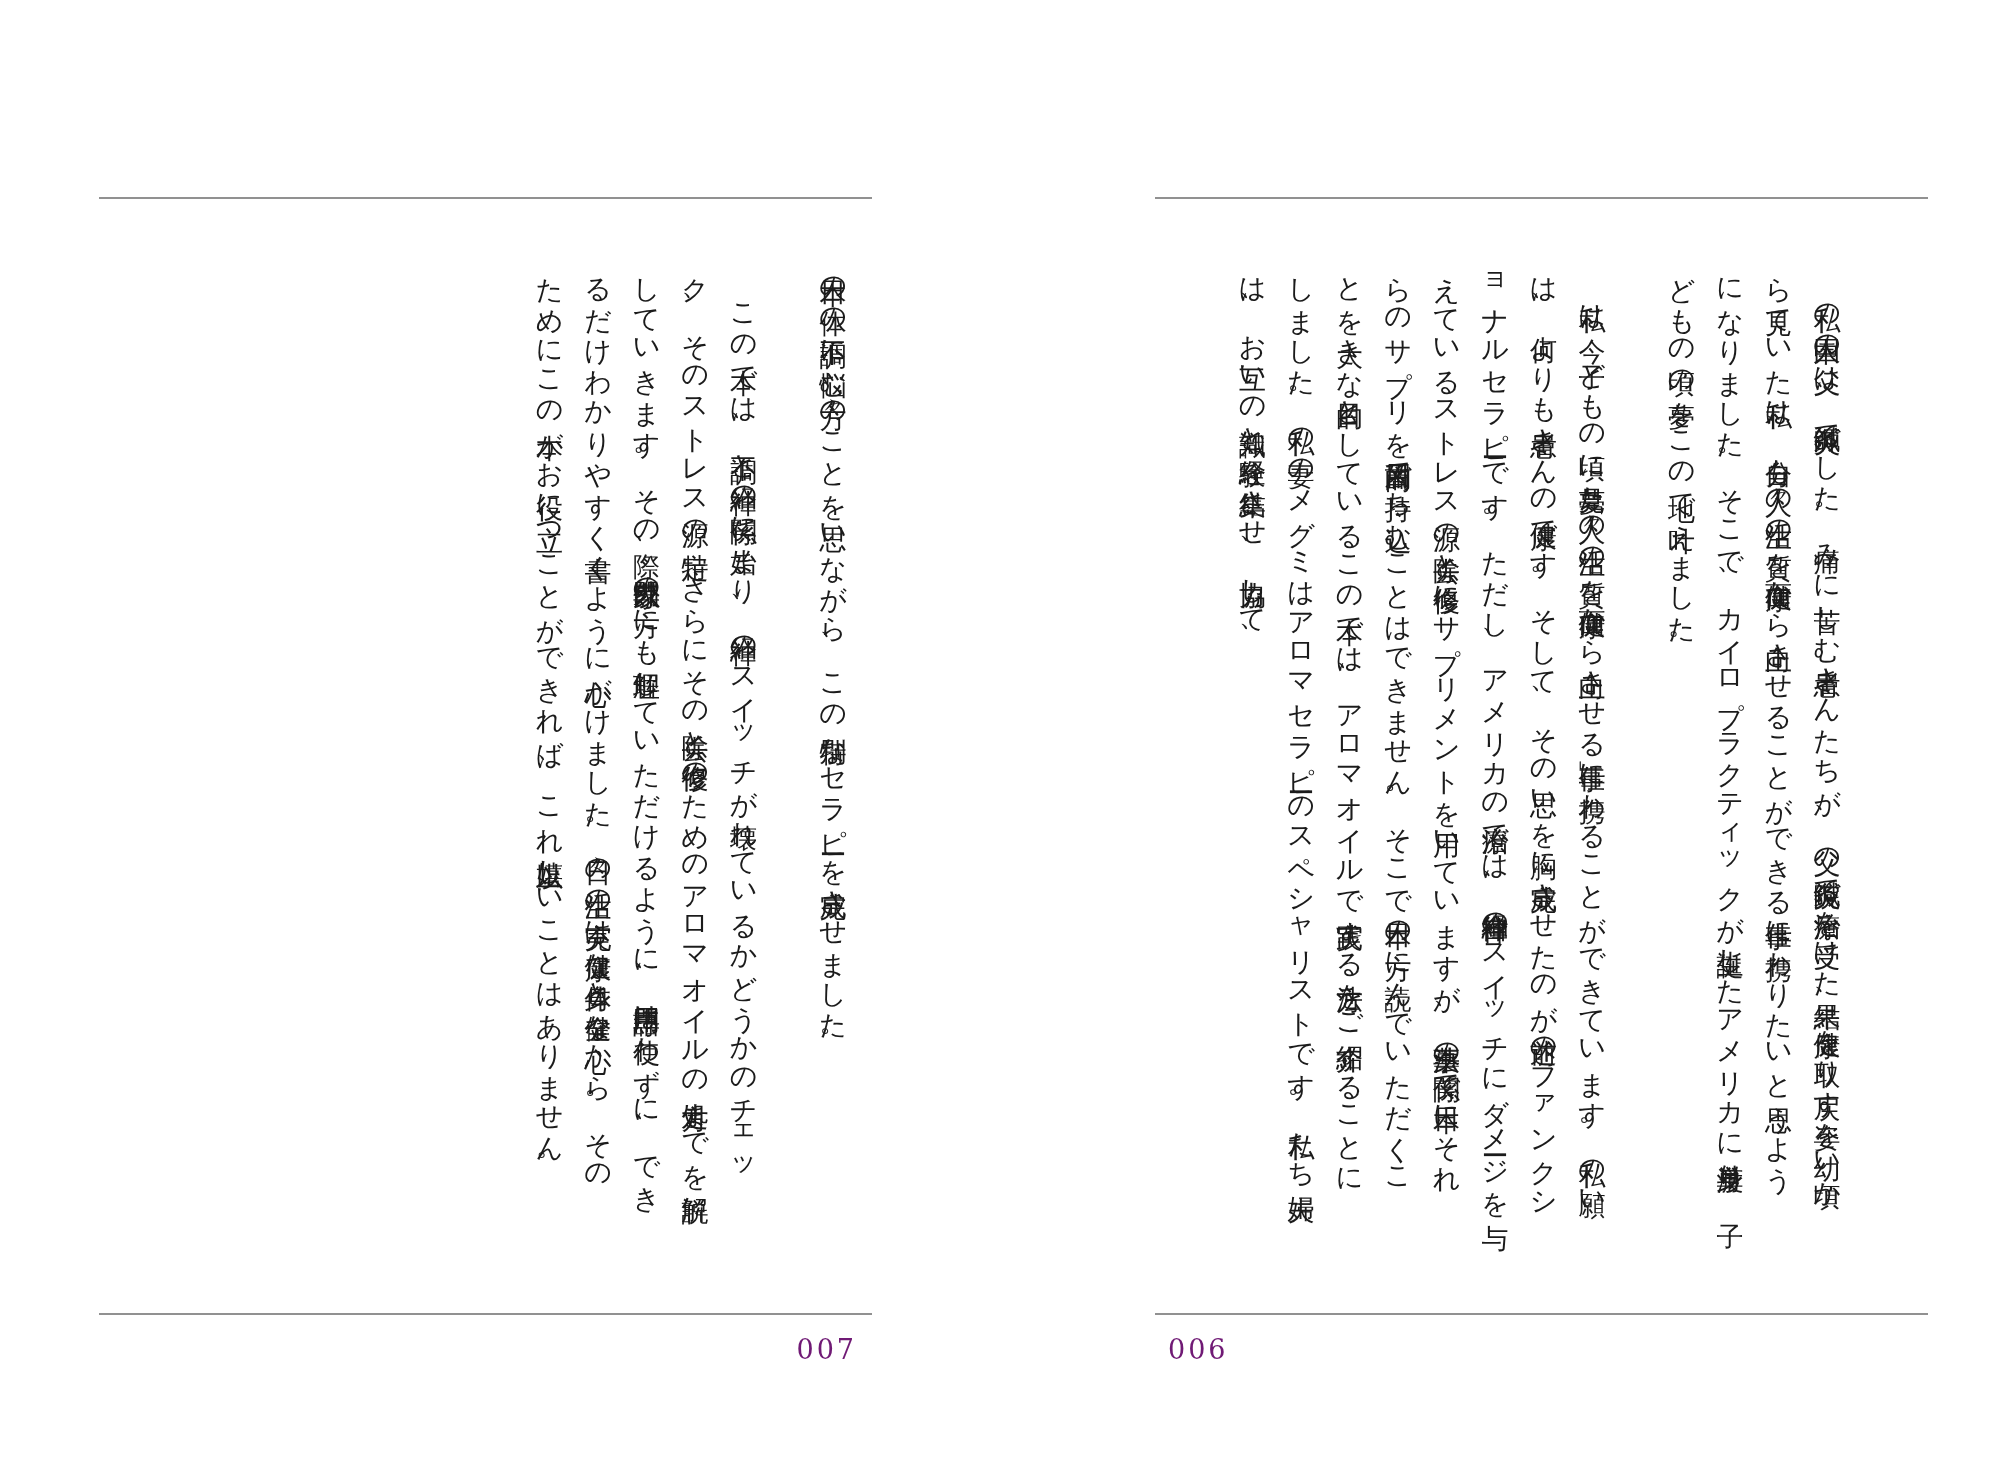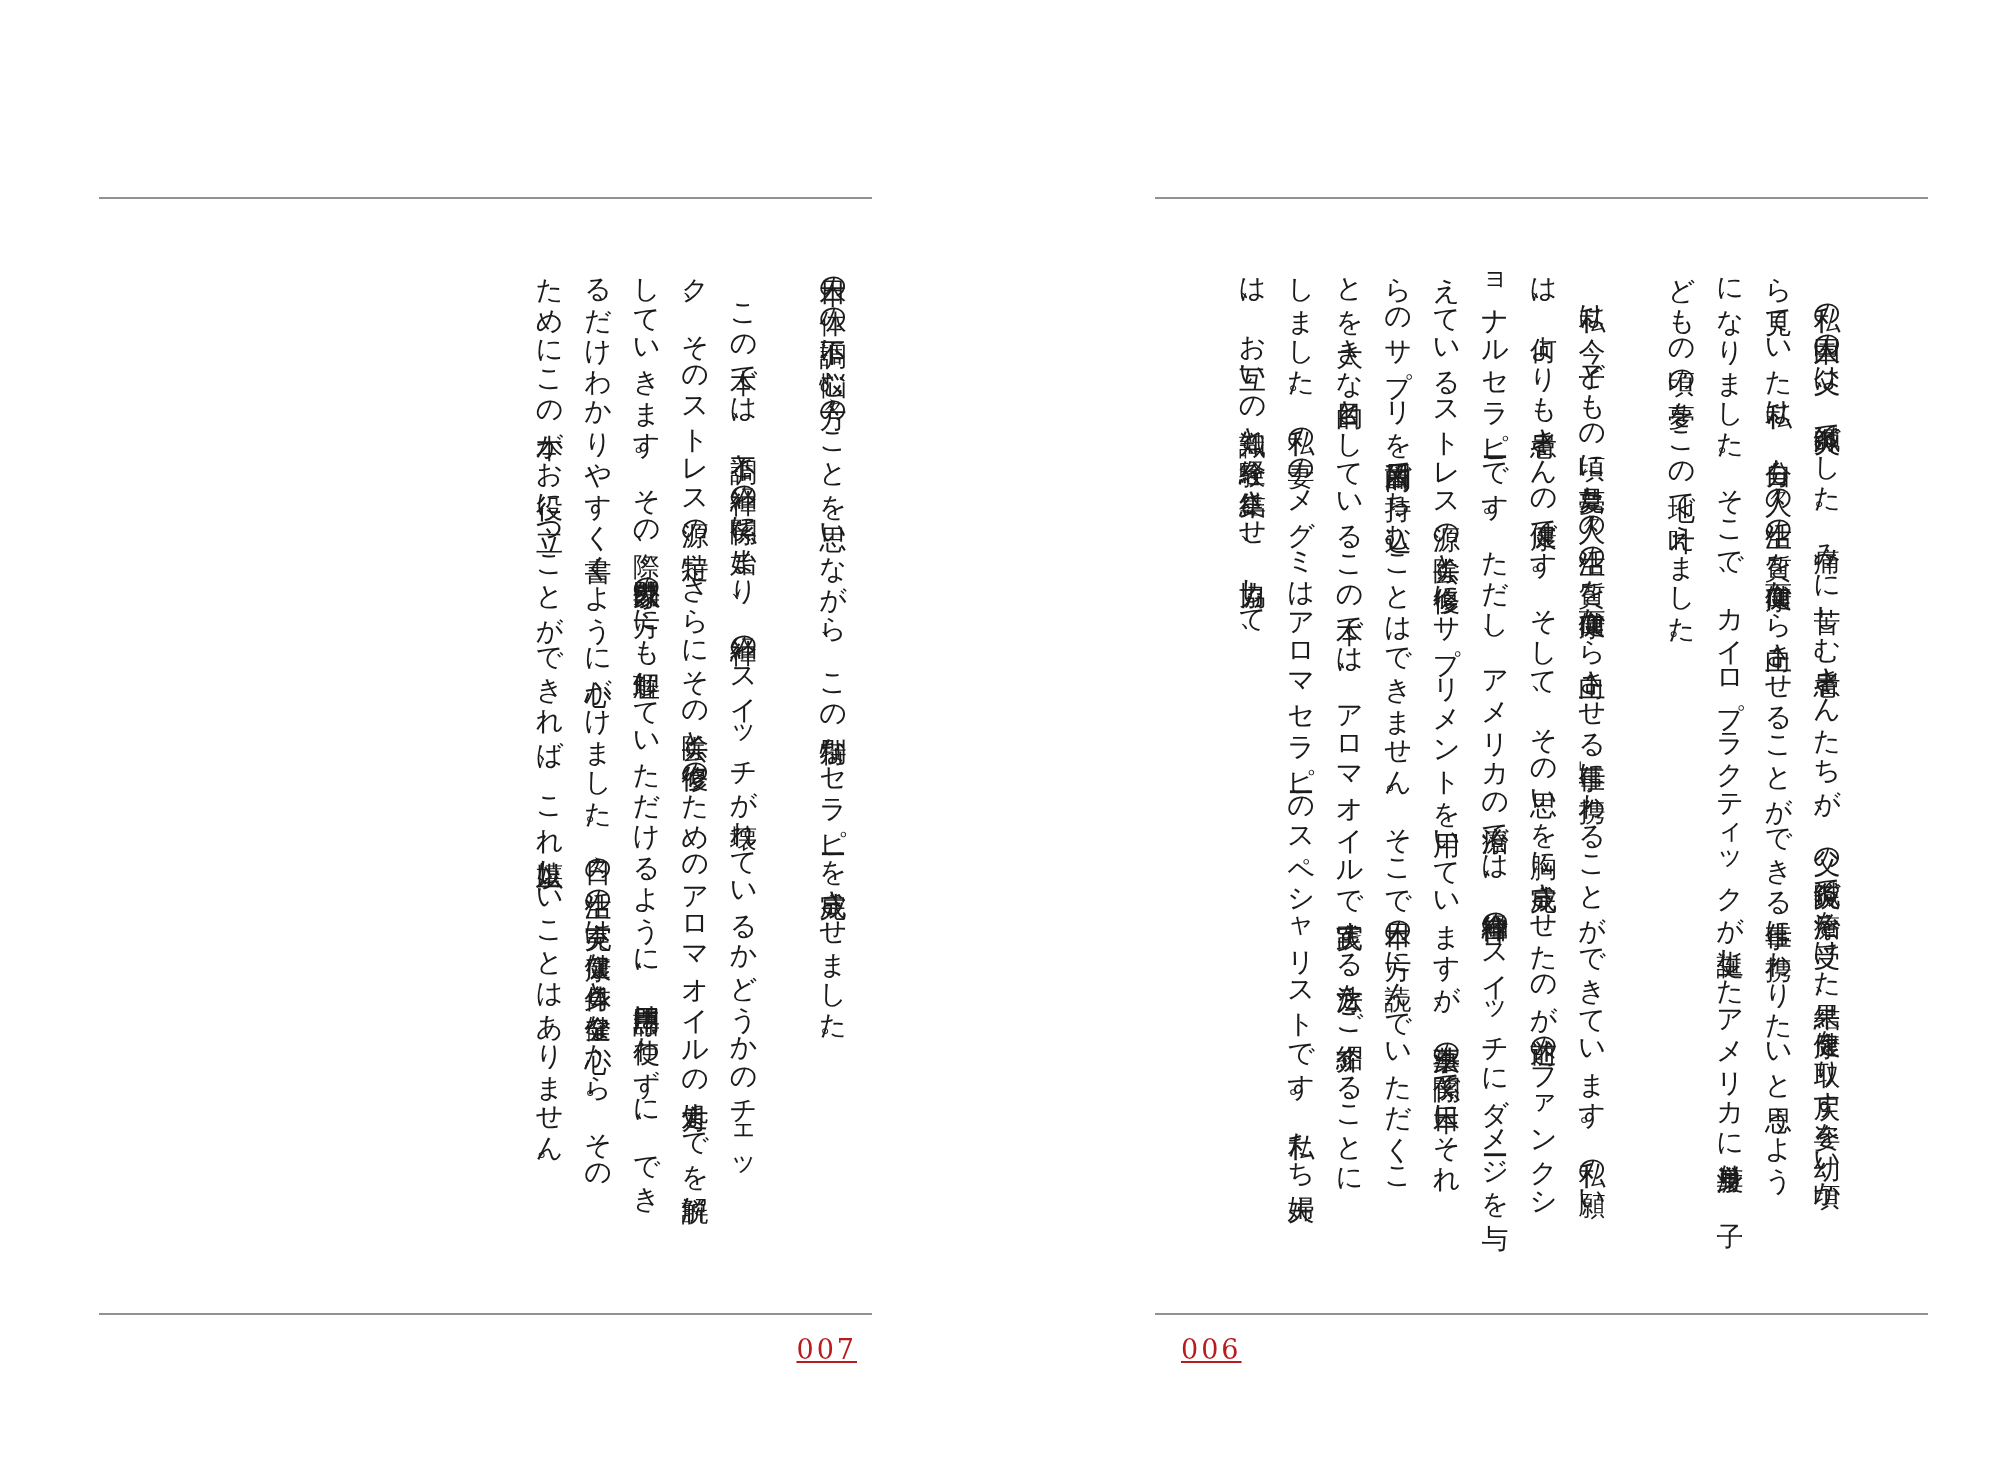--- a/index.html
+++ b/index.html
@@ -55,28 +55,27 @@
   }
   p.para.indent {
     text-indent: 27px;
   }
 
   .folio {
     position: absolute;
     top: 1137px; 
     font-size: 27px;
     line-height: 27px;
-    color: #b91c1c;
+    color: #701a75;
     letter-spacing: 3px;
     font-variant-numeric: oldstyle-nums;
     font-feature-settings: "onum";
-    text-decoration: underline;
   }
   .page-left  .folio { right: 15px; }
-  .page-right .folio { left: 26px; }
+  .page-right .folio { left: 13px; }
 </style>
 </head>
 <body>
 
 <div class="spread">
 
   <section class="page page-left">
     <div class="page-text">
       <p class="para">日本の体の不調に悩む方々のことを思いながら、この特別なセラピーを完成させました。</p>
       <p class="para indent">この本では、不調と神経の関係に始まり、神経のスイッチが壊れているかどうかのチェック、そのストレス源の特定、さらにその除去と修復のためのアロマオイルの処方までを解説していきます。その際、専門家以外の方にも理解していただけるように、専門用語は使わずに、できるだけわかりやすく書くように心がけました。日々の生活の充実は健康な身体と健全な心から。そのためにこの本がお役に立つことができれば、これ以上嬉しいことはありません。</p>

